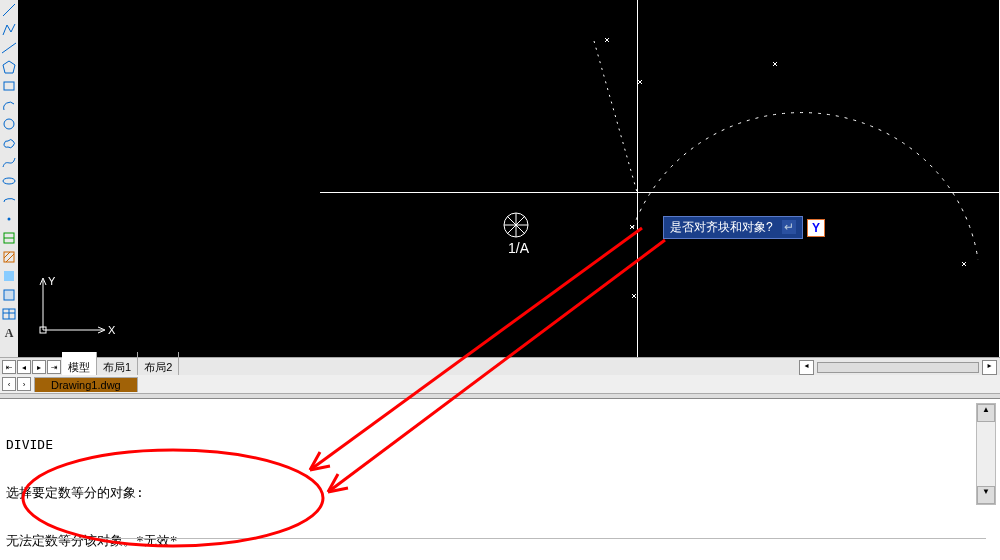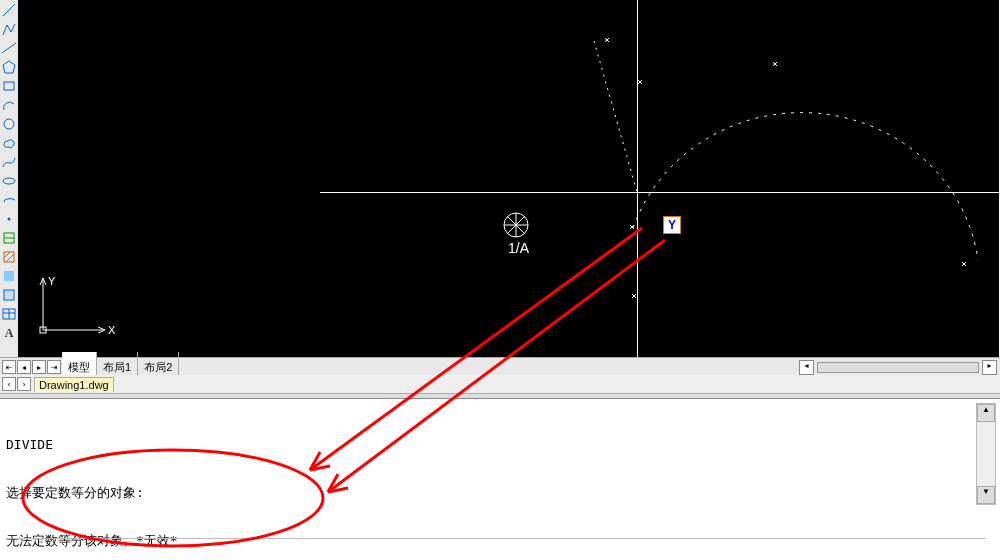--- a/index.html
+++ b/index.html
@@ -14,21 +14,21 @@
   .ucs{position:absolute;left:10px;bottom:10px;color:#fff;font-size:11px;}
   .dyn-box{position:absolute;left:645px;top:216px;display:flex;align-items:center;gap:4px;}
   .dyn-prompt{background:#1b3f8a;color:#fff;padding:2px 6px;border:1px solid #5a7ac8;font-size:12px;white-space:nowrap;}
   .dyn-input{width:16px;height:16px;background:#fff;color:#00f;text-align:center;font-weight:bold;border:1px solid #e07030;display:inline-flex;align-items:center;justify-content:center;}
   .tabs{position:absolute;left:0;top:357px;height:18px;width:1000px;background:#e8e8e8;border-top:1px solid #aaa;border-bottom:1px solid #aaa;display:flex;align-items:center;font-size:11px;}
   .tab-nav{display:flex;margin-left:2px;}
   .tab-nav span{width:12px;height:12px;border:1px solid #888;display:inline-flex;align-items:center;justify-content:center;margin-right:1px;background:#fff;cursor:default;font-size:8px;}
   .tab{padding:8px 6px;border-right:1px solid #aaa;cursor:default;}
   .tab.active{background:#fff;}
   .file-tabs{position:absolute;left:0;top:375px;height:18px;width:1000px;background:#efefef;display:flex;align-items:center;font-size:11px;}
-  .file-tabs .tab{border:1px solid #aaa;border-bottom:none;background:#fef9c3;padding:1px 4px;margin-left:2px;}
+  .file-tabs .tab{border:1px solid #aaa;border-bottom:none;background:#a16207;padding:1px 16px;margin-left:2px;}
   .sep{position:absolute;left:0;top:393px;width:1000px;height:5px;background:#ddd;border-top:1px solid #aaa;border-bottom:1px solid #888;}
   .cmd-area{position:absolute;left:0;top:398px;width:1000px;height:162px;background:#fff;border-top:1px solid #888;}
   .cmd-scroll{position:absolute;right:4px;top:4px;width:18px;height:100px;background:#eee;border:1px solid #bbb;}
   .cmd-up,.cmd-down{height:16px;background:#ddd;border:1px solid #aaa;text-align:center;font-size:8px;}
   .cmd-text{position:absolute;left:6px;top:6px;right:30px;line-height:16px;white-space:pre;font-family:"SimSun",monospace;font-size:13px;}
   .prompt-line{position:absolute;left:6px;bottom:4px;font-size:13px;}
   .divider{position:absolute;left:6px;bottom:22px;width:980px;height:1px;background:#bbb;}
   
   .anno{position:absolute;pointer-events:none;}
 </style>
@@ -170,20 +170,24 @@
           <path d="M12,10 L15,3 L18,10" fill="none" stroke="#fff"></path>
       <line x1="15" y1="55" x2="75" y2="55" stroke="#fff"></line>
           <path d="M70,52 L77,55 L70,58" fill="none" stroke="#fff"></path>
       <rect x="12" y="52" width="6" height="6" fill="none" stroke="#fff"></rect>
       <text x="20" y="10" fill="#fff" font-size="11">Y</text>
       <text x="80" y="59" fill="#fff" font-size="11">X</text>
     </svg>
   </div>
 
   <div class="dyn-box">
+    <span class="dyn-prompt">
+      <span>是否对齐块和对象?</span>
+      <span style="margin-left:6px;background:#2a50a0;color:#bcd;padding:0 2px;">↵</span>
+    </span>
     <span class="dyn-input">Y</span>
   </div>
 </div>
 
 <div class="tabs">
   <div class="tab-nav">
     <span>⇤</span>
     <span>◂</span>
     <span>▸</span>
     <span>⇥</span>

